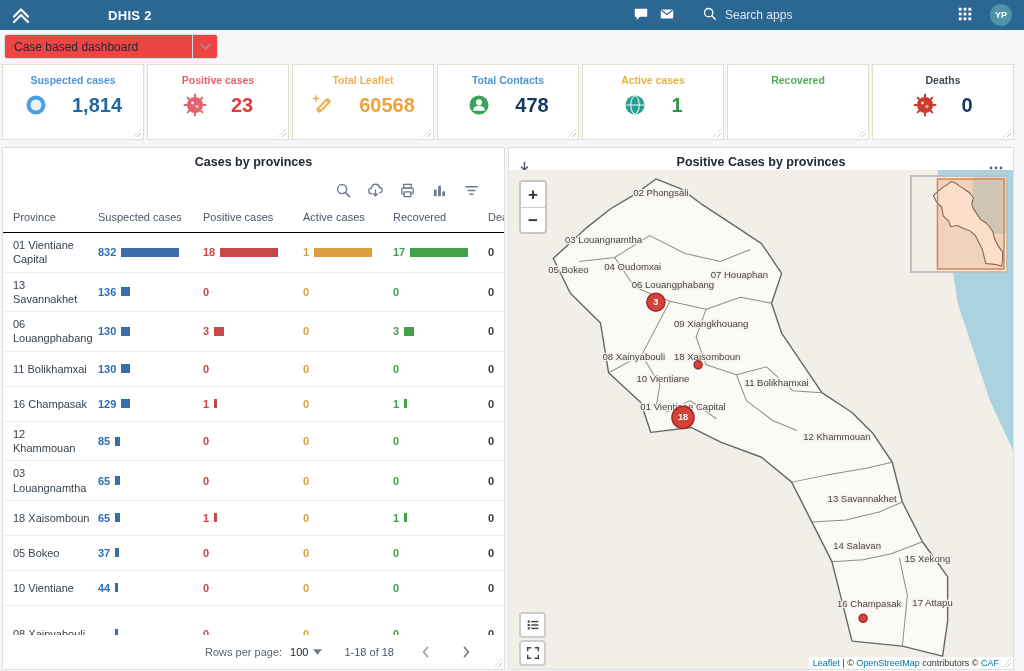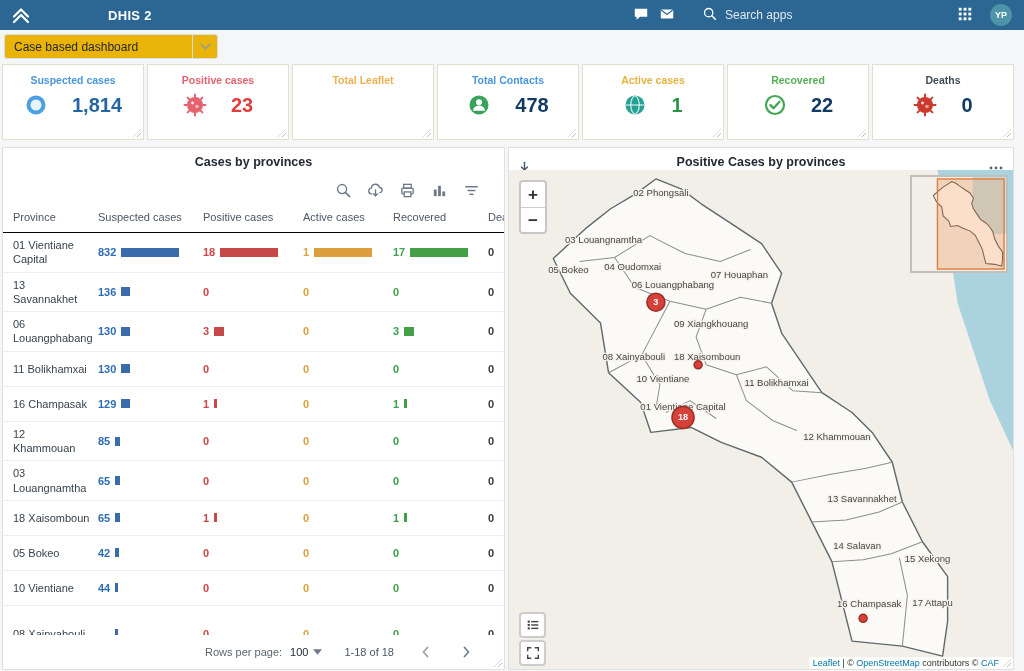--- a/index.html
+++ b/index.html
@@ -14,21 +14,21 @@
   .tb-icon { width:26px; height:20px; display:flex; align-items:center; justify-content:center; cursor:pointer; }
   .tb-icon svg { width:16px; height:16px; }
   .search { display:flex; align-items:center; margin:0 18px 0 22px; width:232px; }
   .search svg { width:15px; height:15px; }
   .search input { background:transparent; border:none; outline:none; color:#fff; font-size:12px; margin-left:8px; width:190px; font-family:inherit; }
   .search input::placeholder { color:rgba(255,255,255,.85); }
   .avatar { width:22px; height:22px; border-radius:50%; background:#4f93a8; color:#fff; font-size:9px; font-weight:bold; display:flex; align-items:center; justify-content:center; margin-left:12px; cursor:pointer; }
 
   
   .dash-bar { height:32px; position:relative; }
-  .dash-select { position:absolute; left:4px; top:4px; width:214px; height:25px; background:#eab308; border:1px solid #d5dde5; border-radius:3px; display:flex; align-items:center; font-size:12px; color:#212934; cursor:pointer; }
+  .dash-select { position:absolute; left:4px; top:4px; width:214px; height:25px; background:#ef4444; border:1px solid #d5dde5; border-radius:3px; display:flex; align-items:center; font-size:12px; color:#212934; cursor:pointer; }
   .dash-select-label { flex:1; padding-left:9px; white-space:nowrap; overflow:hidden; }
   .dash-select-caret { width:25px; align-self:stretch; border-left:1px solid #d5dde5; display:flex; align-items:center; justify-content:center; }
 
   
   .cards { display:flex; gap:3px; margin:2px 10px 0 2px; height:76px; }
   .card { flex:1; background:#fff; border:1px solid #e3decd; position:relative; cursor:pointer; }
   .card-title { margin-top:9px; text-align:center; font-size:10.5px; font-weight:bold; color:var(--title-color,#333); white-space:nowrap; overflow:hidden; }
   .card-body { display:flex; align-items:center; justify-content:center; gap:24px; margin-top:7px; }
   .card-icon svg { width:24px; height:24px; display:block; }
   .card-value { font-size:20px; font-weight:bold; color:var(--value-color,#123a63); }
@@ -182,20 +182,33 @@
             <circle cx="14" cy="13.5" r="1.8" fill="rgba(255,255,255,.55)"></circle>
           </svg>
       </span>
       <span class="card-value">23</span>
     </div>
     <span class="grip"></span>
   </div>
 
   <div class="card" style="--title-color: #edb14f; --value-color: #eda43c; --icon-color: #edb14f;">
     <div class="card-title">Total Leaflet</div>
+    <div class="card-body">
+      <span class="card-icon">
+        <svg viewBox="0 0 24 24">
+            <line x1="8.5" y1="16.5" x2="16.5" y2="8.5" stroke="var(--icon-color)" stroke-width="6" stroke-linecap="round"></line>
+            <line x1="9.5" y1="15.5" x2="15.5" y2="9.5" stroke="#fff" stroke-width="2" stroke-linecap="round" opacity=".85"></line>
+            <g stroke="var(--icon-color)" stroke-width="1.6" stroke-linecap="round">
+              <line x1="5" y1="3" x2="5" y2="8"></line>
+              <line x1="2.5" y1="5.5" x2="7.5" y2="5.5"></line>
+            </g>
+          </svg>
+      </span>
+      <span class="card-value">60568</span>
+    </div>
     <span class="grip"></span>
   </div>
 
   <div class="card" style="--title-color: #4a97d9; --value-color: #123a63; --icon-color: #3aa35b;">
     <div class="card-title">Total Contacts</div>
     <div class="card-body">
       <span class="card-icon">
         <svg viewBox="0 0 24 24">
             <circle cx="12" cy="12" r="9.5" fill="var(--icon-color)"></circle>
             <circle cx="12" cy="9.3" r="3" fill="#fff"></circle>
@@ -219,29 +232,20 @@
             </g>
           </svg>
       </span>
       <span class="card-value">1</span>
     </div>
     <span class="grip"></span>
   </div>
 
   <div class="card" style="--title-color: #52ae57; --value-color: #123a63; --icon-color: #43a856;">
     <div class="card-title">Recovered</div>
-    <div class="card-body">
-      <span class="card-icon">
-        <svg viewBox="0 0 24 24">
-            <circle cx="12" cy="12" r="9" fill="#fff" stroke="var(--icon-color)" stroke-width="2.2"></circle>
-            <path d="M7.5,12.2 L10.5,15.2 L16.5,8.8" fill="none" stroke="var(--icon-color)" stroke-width="2.4" stroke-linecap="round" stroke-linejoin="round"></path>
-          </svg>
-      </span>
-      <span class="card-value">22</span>
-    </div>
     <span class="grip"></span>
   </div>
 
   <div class="card" style="--title-color: #424c54; --value-color: #123a63; --icon-color: #cb3a2c;">
     <div class="card-title">Deaths</div>
     <div class="card-body">
       <span class="card-icon">
         <svg viewBox="0 0 24 24">
             <g stroke="var(--icon-color)" stroke-width="2" stroke-linecap="round">
               <line x1="12" y1="1.5" x2="12" y2="4"></line>
@@ -472,21 +476,21 @@
             <span class="num" style="color: rgb(63, 160, 75);">1</span>
             <span class="bar" style="background: rgb(67, 160, 71); width: 3px;"></span>
           </div>
           <div class="cell">
             <span class="num" style="color: rgb(58, 58, 58);">0</span>
           </div>
         </div>
         <div class="trow gridcols">
           <div class="province">05 Bokeo</div>
           <div class="cell">
-            <span class="num" style="color: rgb(46, 109, 180);">42</span>
+            <span class="num" style="color: rgb(46, 109, 180);">37</span>
             <span class="bar" style="background: rgb(58, 107, 171); width: 4px;"></span>
           </div>
           <div class="cell">
             <span class="num" style="color: rgb(208, 69, 69);">0</span>
           </div>
           <div class="cell">
             <span class="num" style="color: rgb(221, 158, 62);">0</span>
           </div>
           <div class="cell">
             <span class="num" style="color: rgb(63, 160, 75);">0</span>

